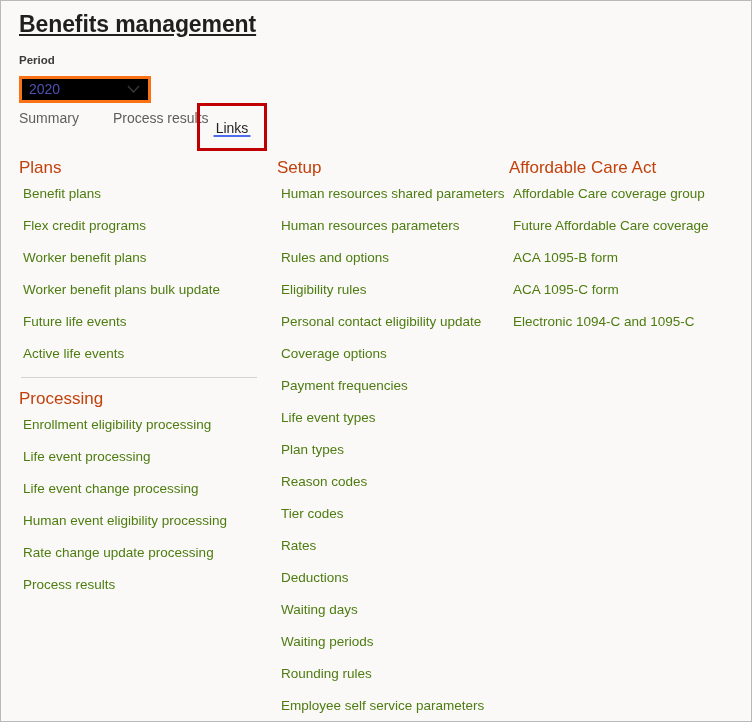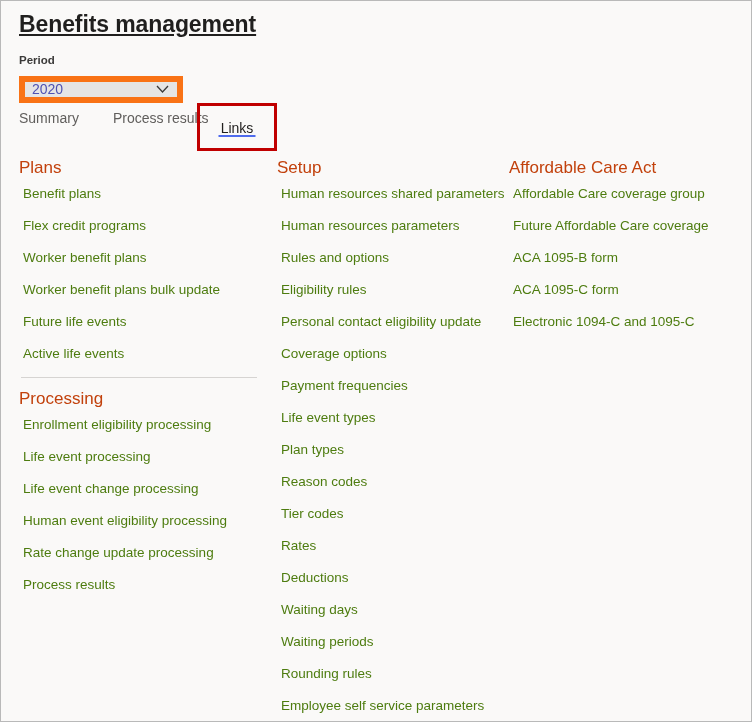--- a/index.html
+++ b/index.html
@@ -45,24 +45,24 @@
   }
   #period-label {
     font-size: 11.5px;
     color: #3b3a39;
     font-weight: 600;
     line-height: 14px;
     margin-bottom: 9px;
   }
   #period-select-wrap {
     box-sizing: border-box;
-    width: 164px;
+    width: 132px;
     height: 27px;
-    background: #e5e5e5;
-    border: 6px solid #f97316;
+    background: #000000;
+    border: 3px solid #f97316;
     position: relative;
     display: flex;
     align-items: center;
   }
   #period-value {
     font-size: 14px;
     color: #4f52b2;
     padding-left: 7px;
     line-height: 25px;
   }
@@ -93,21 +93,21 @@
     position: relative;
     white-space: nowrap;
     line-height: 18px;
   }
 
   
   #tab-links-wrap {
     position: absolute;
     left: 196px;
     top: 102px;
-    width: 80px;
+    width: 70px;
     height: 48px;
     border: 3px solid #c00000;
     box-sizing: border-box;
   }
   #tab-links {
     position: absolute;
     left: 0;
     right: 0;
     top: 14px;
     text-align: center;

